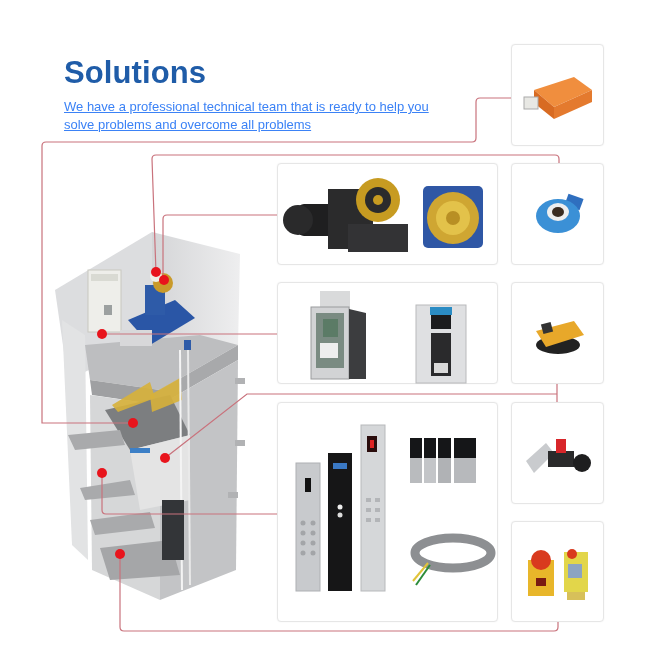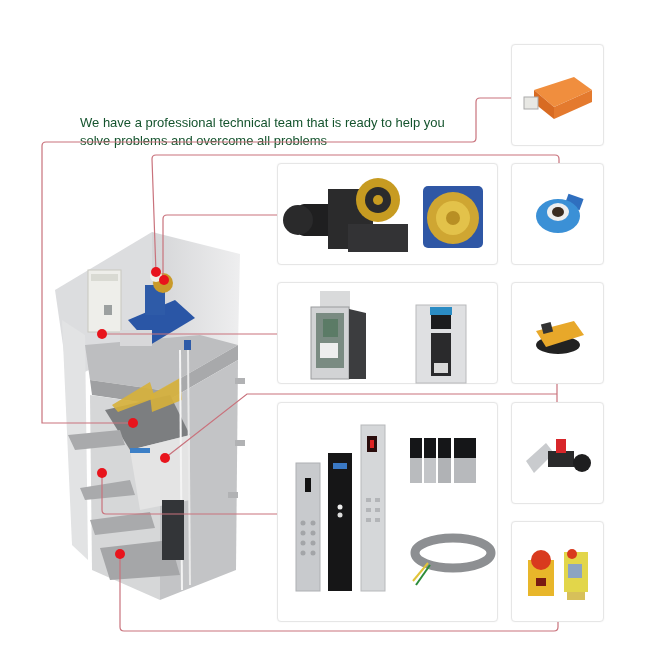--- a/index.html
+++ b/index.html
@@ -1,26 +1,26 @@
 <!DOCTYPE html>
 <html><head>
 <meta charset="utf-8">
 <style>
   html,body{margin:0;padding:0;background:#ffffff;}
   body{width:650px;height:650px;position:relative;overflow:hidden;font-family:"Liberation Sans",sans-serif;}
   .title{position:absolute;left:64px;top:16px;color:#1f5ca8;font-weight:bold;font-size:31px;line-height:38px;margin:0;letter-spacing:0.1px;}
-  .subtitle{position:absolute;left:64px;top:98px;color:#14532d;font-size:13px;line-height:18px;width:380px;margin:16px;}
+  .subtitle{position:absolute;left:64px;top:98px;color:#3b82f6;font-size:13px;line-height:18px;width:380px;margin:0;text-decoration:underline;}
   .card{position:absolute;background:#fff;border:1px solid #e6e6e6;border-radius:4px;box-shadow:0 0 2px rgba(0,0,0,0.06);box-sizing:border-box;}
   svg.lines{position:absolute;left:0;top:0;}
   .shaft{position:absolute;left:0;top:0;}
 </style>
 </head>
 <body>
 
-<h1 class="title"><br></h1>
+<h1 class="title"><br><span>Solutions</span></h1>
 <p class="subtitle">We have a professional technical team that is ready to help you solve problems and overcome all problems</p>
 
 <svg class="shaft" width="650" height="650">
   <defs>
     <linearGradient id="wallL" x1="0" x2="1">
         <stop offset="0" stop-color="#e9e9ea"></stop>
         <stop offset="1" stop-color="#c9cacc"></stop>
       </linearGradient>
     <linearGradient id="wallR" x1="0" x2="1">
         <stop offset="0" stop-color="#d4d5d7"></stop>

